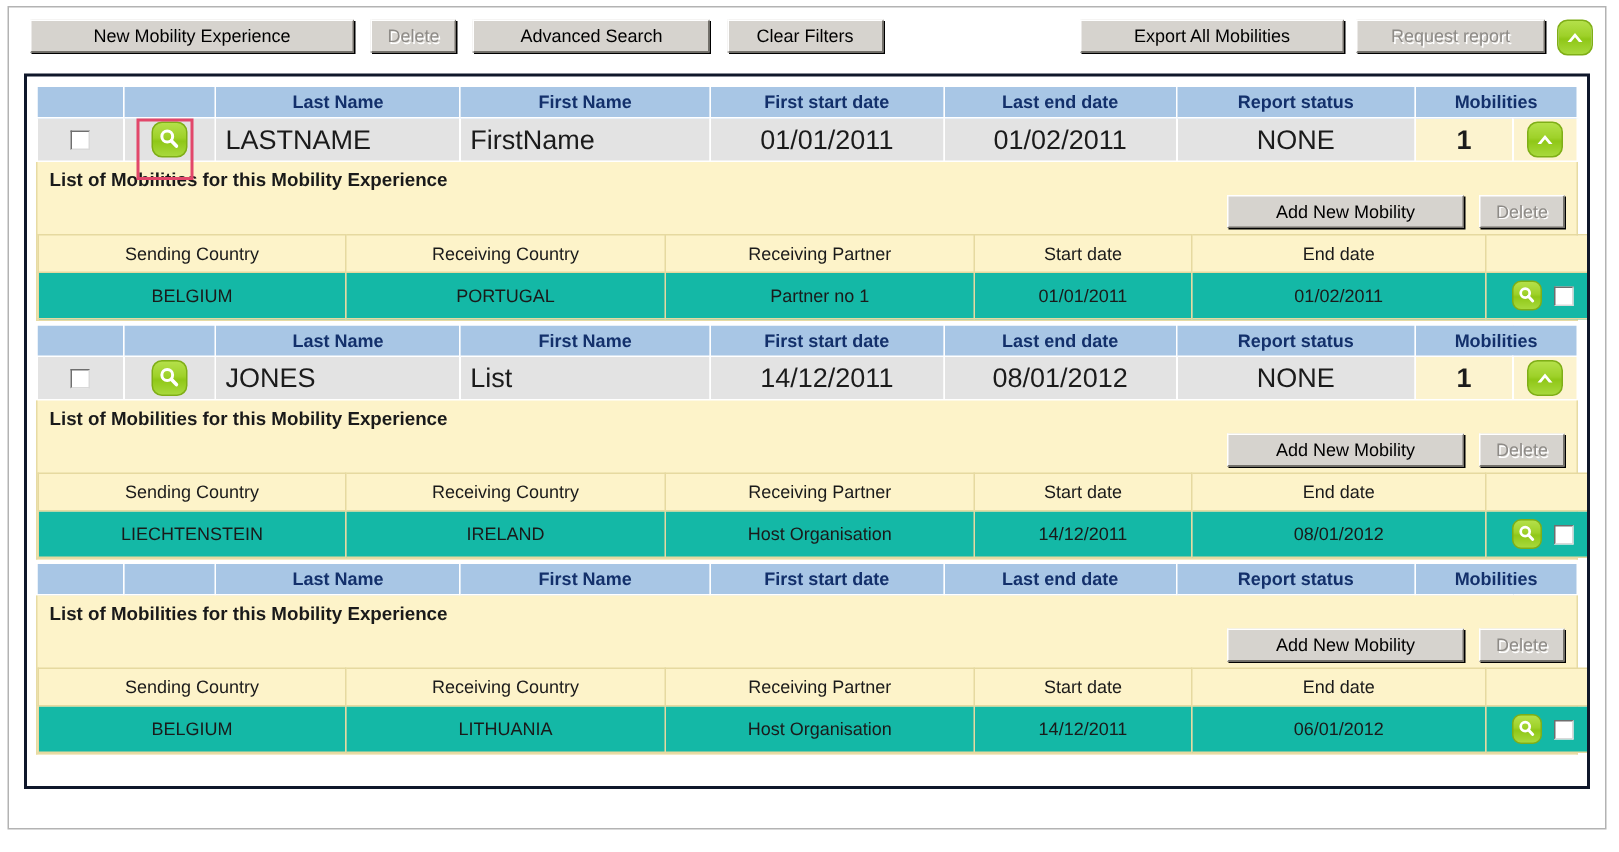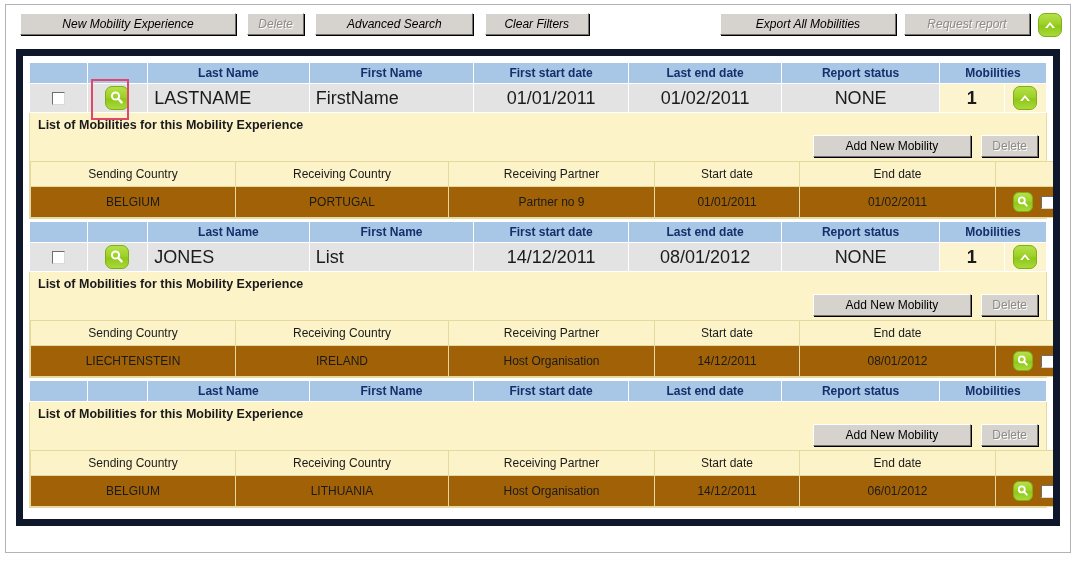--- a/index.html
+++ b/index.html
@@ -26,21 +26,20 @@
     background: #ffffff;
     box-sizing: border-box;
   }
 
   
   .toolbar {
     position: relative;
     height: 38px;
     padding: 8px 0 0 14px;
     box-sizing: border-box;
-    font-style: italic;
   }
   .btn {
     display: inline-block;
     height: 22px;
     line-height: 20px;
     padding: 0 10px;
     margin-right: 8px;
     background: #d6d3ce;
     border-top: 1px solid #ffffff;
     border-left: 1px solid #ffffff;
@@ -91,21 +90,21 @@
   .green-btn.sm { width: 20px; height: 20px; border-radius: 6px; }
   .green-btn svg { position: absolute; left: 0; top: 0; }
 
   
   .panel {
     position: absolute;
     left: 10px;
     top: 44px;
     right: 10px;
     bottom: 26px;
-    border: 7px solid #0f172a;
+    border: 2px solid #0f172a;
     background: #ffffff;
     box-sizing: border-box;
     padding: 6px 6px 0 6px;
     overflow: hidden;
   }
 
   table.grid {
     width: 100%;
     border-collapse: collapse;
     table-layout: fixed;
@@ -203,21 +202,21 @@
     background: #fdf3c9;
     border: 1px solid #e6d9a0;
     font-weight: normal;
     font-size: 12px;
     color: #1a1a1a;
     height: 22px;
     text-align: center;
     white-space: nowrap;
   }
   table.detail-grid td {
-    background: #a16207;
+    background: #14b8a6;
     border: 1px solid #e6d9a0;
     font-size: 12px;
     color: #1a1a1a;
     height: 28px;
     text-align: center;
     white-space: nowrap;
   }
   table.detail-grid td.act-cell { padding: 0 4px; text-align: center; }
   table.detail-grid td.act-cell .green-btn { margin-right: 4px; }
 
@@ -319,21 +318,21 @@
             <th>Sending Country</th>
             <th>Receiving Country</th>
             <th>Receiving Partner</th>
             <th>Start date</th>
             <th>End date</th>
             <th></th>
           </tr>
           <tr>
             <td>BELGIUM</td>
             <td>PORTUGAL</td>
-            <td>Partner no 9</td>
+            <td>Partner no 1</td>
             <td>01/01/2011</td>
             <td>01/02/2011</td>
             <td class="act-cell">
               <span class="green-btn sm">
                 <svg width="18" height="18" viewBox="0 0 18 18">
                       <circle cx="7.8" cy="7.4" r="3" fill="none" stroke="#ffffff" stroke-width="1.8"></circle>
                       <line x1="10" y1="9.6" x2="12.8" y2="12.6" stroke="#ffffff" stroke-width="2" stroke-linecap="round"></line>
                     </svg>
               </span>
               <span class="cb"></span>

